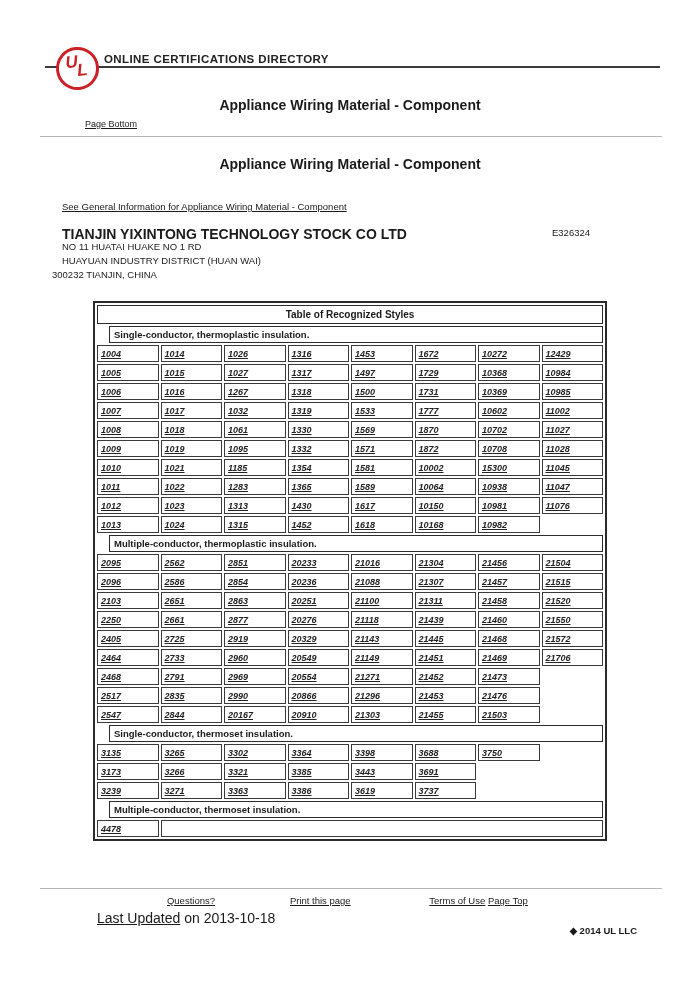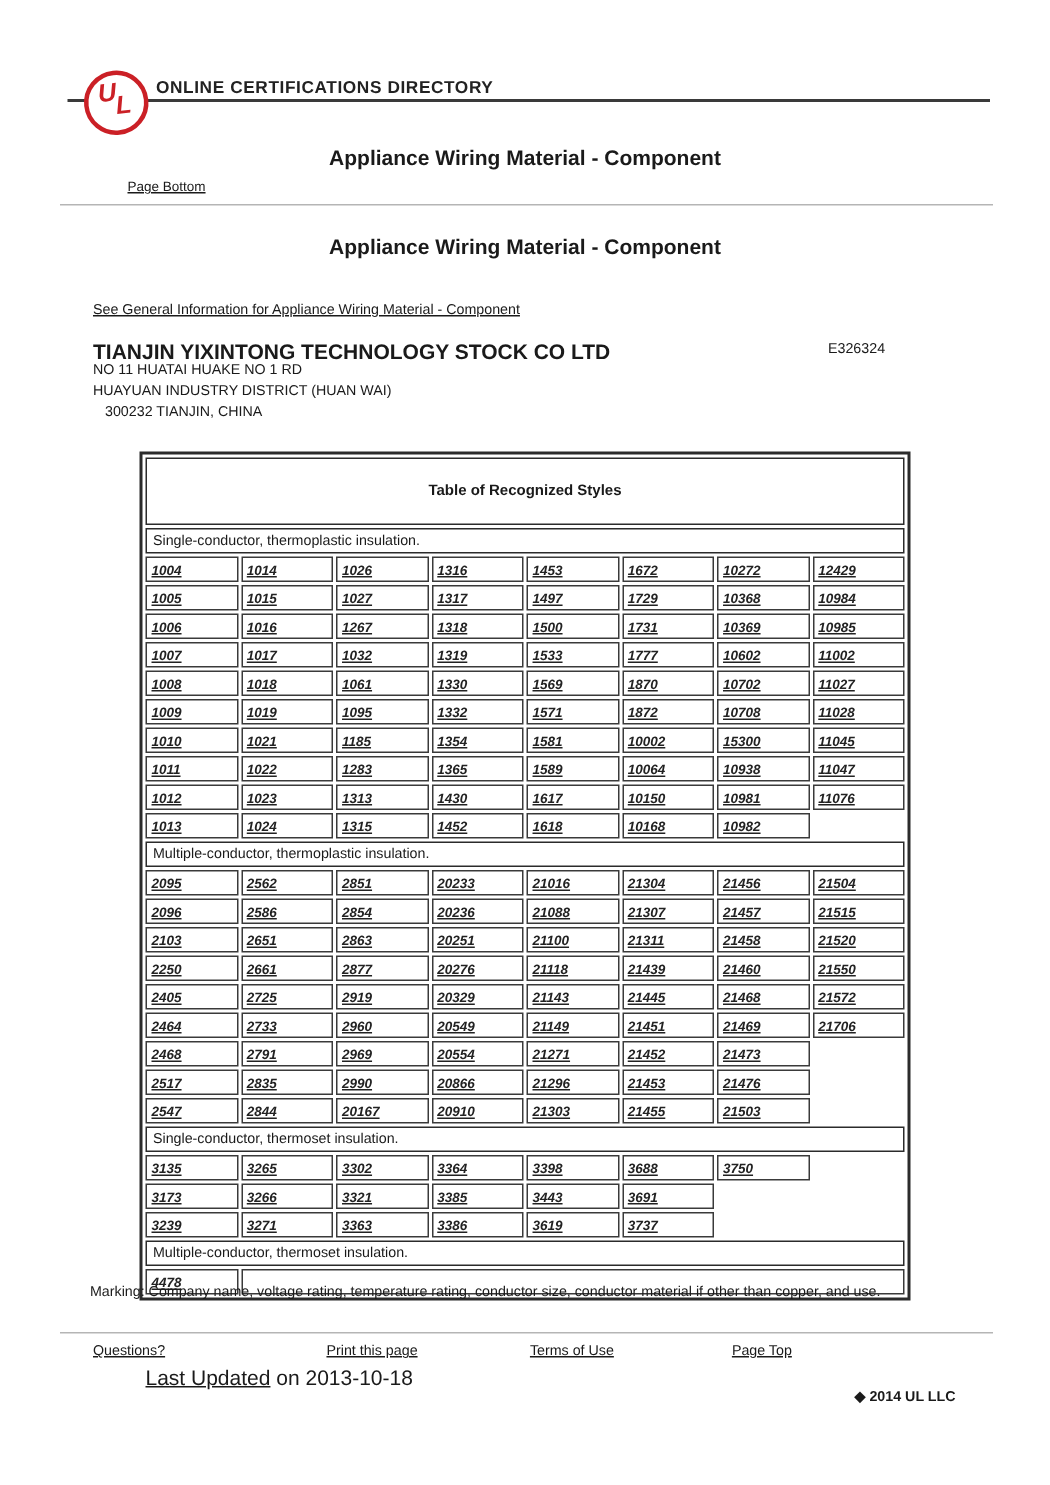--- a/index.html
+++ b/index.html
@@ -18,41 +18,41 @@
   .page-bottom{position:absolute;left:85px;top:119px;font-size:9px;}
   .hr1{position:absolute;left:40px;right:38px;top:136px;border-top:1px solid #b5b5b5;}
   .main-title{position:absolute;left:0;right:0;top:156px;text-align:center;font-size:14px;font-weight:bold;}
 
   
   .gen-info{position:absolute;left:62px;top:201px;font-size:9.5px;}
   .company-name{position:absolute;left:62px;top:226px;font-size:14px;font-weight:bold;}
   .file-no{position:absolute;left:552px;top:227px;font-size:9.5px;}
   .addr1{position:absolute;left:62px;top:241px;font-size:9.5px;}
   .addr2{position:absolute;left:62px;top:255px;font-size:9.5px;}
-  .addr3{position:absolute;left:70px;top:269px;font-size:9.5px;}
+  .addr3{position:absolute;left:52px;top:269px;font-size:9.5px;}
 
   a{color:#1a1a1a;text-decoration:underline;cursor:pointer;}
 
   
   .rtable{position:absolute;left:93px;top:301px;width:514px;box-sizing:border-box;
           border:2px solid #2b2b2b;padding:2px;display:flex;flex-direction:column;gap:2px;background:#fff;}
-  .t-title{border:1px solid #2b2b2b;text-align:center;font-weight:bold;font-size:10px;padding:16px 0;line-height:11px;}
-  .t-sec{border:1px solid #2b2b2b;font-weight:normal;font-size:9.5px;padding:2px 4px;line-height:11px;}
+  .t-title{border:1px solid #2b2b2b;text-align:center;font-weight:bold;font-size:10px;padding:3px 0;line-height:11px;}
+  .t-sec{border:1px solid #2b2b2b;font-weight:bold;font-size:9.5px;padding:2px 4px;line-height:11px;margin-left:12px;}
   .t-row{display:flex;gap:2px;font-style:italic;}
   .t-cell{width:calc((100% - 14px)/8);box-sizing:border-box;border:1px solid #3a3a3a;
           padding:1.5px 3px;font-size:9px;line-height:12px;background:#fff;}
   .t-cell.filler{flex:1;width:auto;}
   .t-cell a{font-weight:bold;color:#222;}
 
   
   .marking{position:absolute;left:60px;top:855px;right:42px;font-size:9.5px;line-height:13px;}
   .last-updated{position:absolute;left:62px;top:910px;font-size:14px;padding-left:35px;}
   .hr2{position:absolute;left:40px;right:38px;top:888px;border-top:1px solid #b5b5b5;}
   .flinks{position:absolute;left:62px;top:895px;font-size:9.5px;}
-  .flinks a{display:inline-block;}
+  .flinks a{display:inline-block;text-align:right;}
   .fl-0{width:153px;} .fl-1{width:133px;} .fl-2{width:132px;}
   .copyright{position:absolute;right:63px;top:925px;font-size:9.5px;font-weight:bold;}
 </style>
 </head>
 <body>
 
 <div class="page">
 
   <div class="hdr-line"></div>
   <div class="ul-logo">
@@ -263,21 +263,20 @@
           <div class="t-cell"><a href="#">3363</a></div>
           <div class="t-cell"><a href="#">3386</a></div>
           <div class="t-cell"><a href="#">3619</a></div>
           <div class="t-cell"><a href="#">3737</a></div>
         </div><div class="t-sec">Multiple-conductor, thermoset insulation.</div><div class="t-row">
           <div class="t-cell"><a href="#">4478</a></div>
           <div class="t-cell filler"></div>
         </div></div>
   </div>
 
-  <div class="marking">Marking: Company name, voltage rating, temperature rating, conductor size, conductor material if other than copper, and use.</div>
   <div class="last-updated">
     <a href="#">Last Updated</a><span> on 2013-10-18</span>
   </div>
   <div class="hr2"></div>
   <div class="flinks">
     <a href="#" class="fl-0">Questions?</a>
     <a href="#" class="fl-1">Print this page</a>
     <a href="#" class="fl-2">Terms of Use</a>
     <a href="#">Page Top</a>
   </div>

